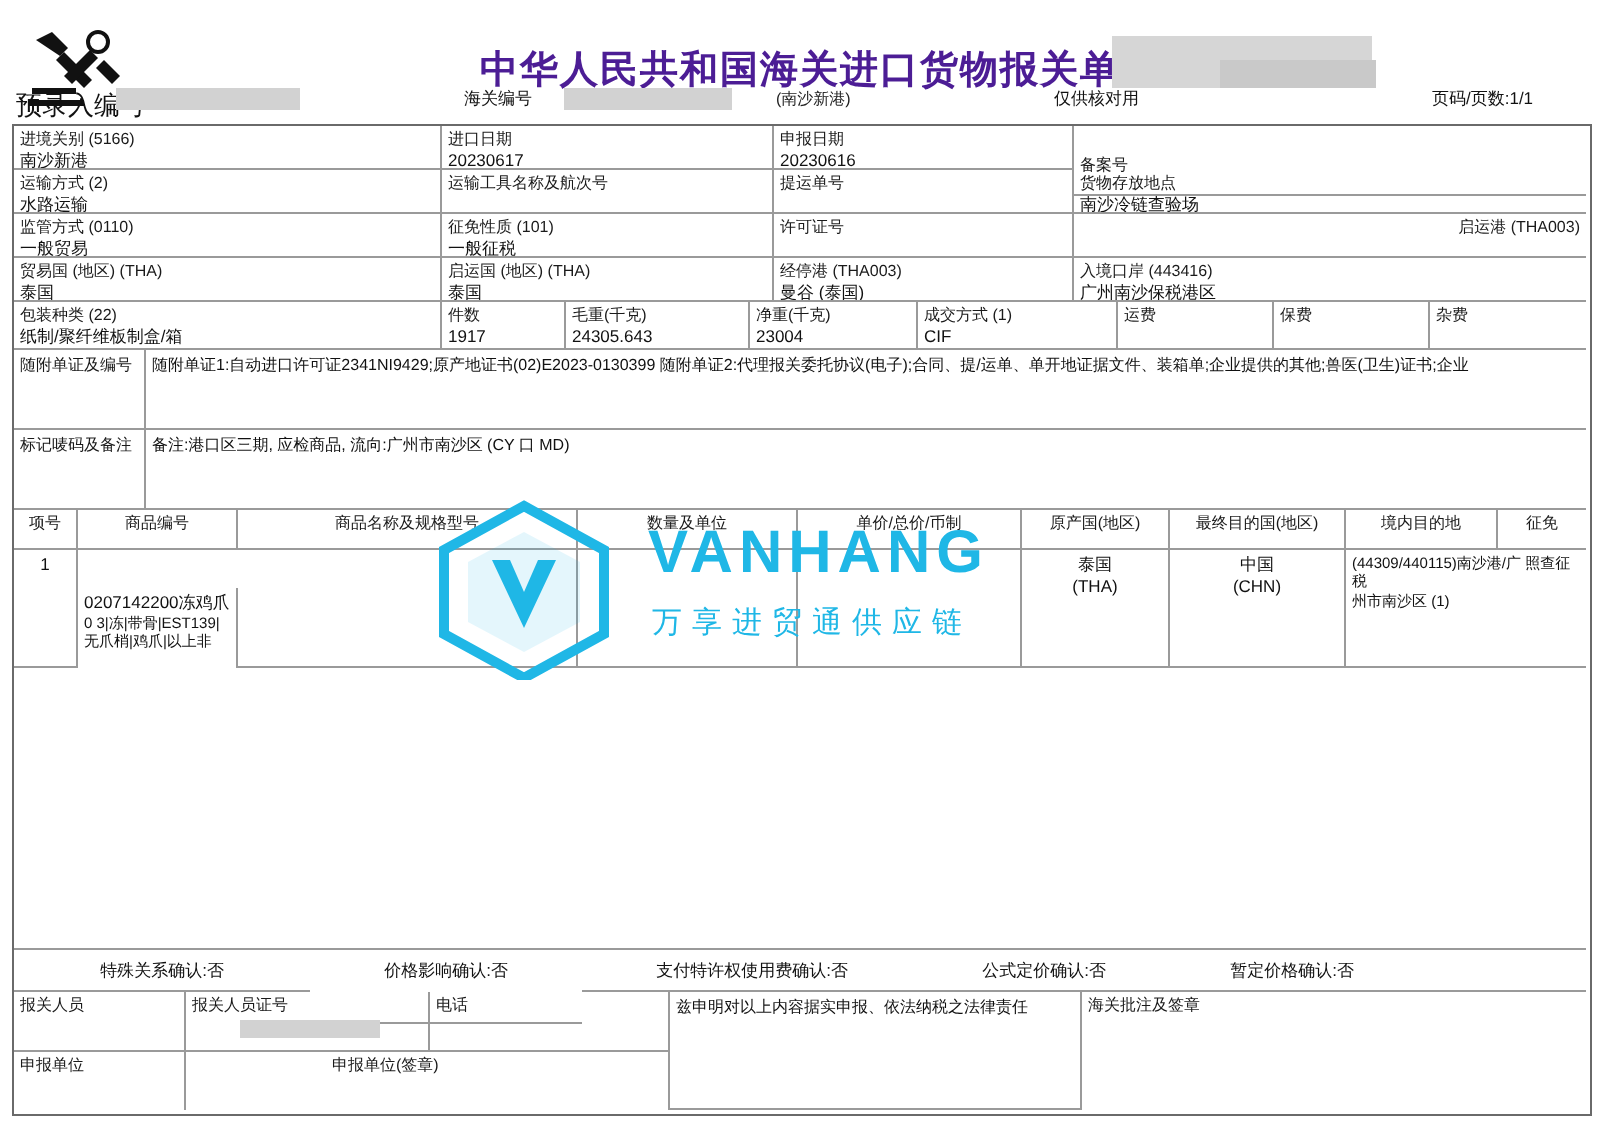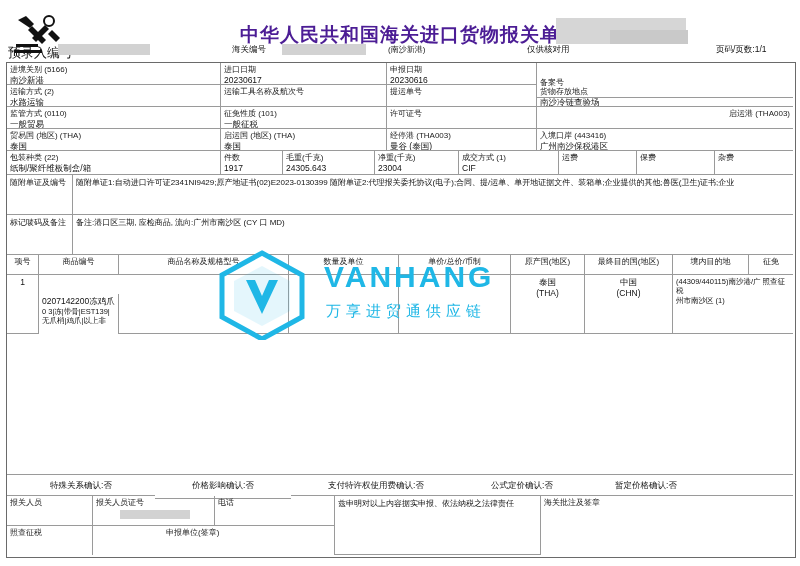--- a/index.html
+++ b/index.html
@@ -229,21 +229,21 @@
       <div class="val" style="white-space:pre-line;font-size:7.5px;">(44309/440115)南沙港/广  照查征税
 州市南沙区       (1)</div>
     </div>
 
   <div class="bigblank"></div>
   <div style="position:absolute;left:7px;top:474px;width:786px;height:1px;background:#9a9a9a;"></div>
 
   <div class="cell" style="left:7px;top:474px;width:148px;height:22px;border-right:none;">
     <div class="val ctr" style="margin-top:4px;"><span>特殊关系确认:</span><span>否</span></div>
   </div>
-  <div class="cell" style="left:155px;top:474px;width:136px;height:25px;border-right:none;">
+  <div class="cell" style="left:155px;top:474px;width:136px;height:38px;border-right:none;">
     <div class="val ctr" style="margin-top:4px;"><span>价格影响确认:</span><span>否</span></div>
   </div>
   <div class="cell" style="left:291px;top:474px;width:170px;height:22px;border-right:none;">
     <div class="val ctr" style="margin-top:4px;"><span>支付特许权使用费确认:</span><span>否</span></div>
   </div>
   <div class="cell" style="left:461px;top:474px;width:122px;height:22px;border-right:none;">
     <div class="val ctr" style="margin-top:4px;"><span>公式定价确认:</span><span>否</span></div>
   </div>
   <div class="cell" style="left:583px;top:474px;width:126px;height:22px;border-right:none;">
     <div class="val ctr" style="margin-top:4px;"><span>暂定价格确认:</span><span>否</span></div>
@@ -263,21 +263,21 @@
       <div class="lab">电话</div>
     </div>
   <div class="cell" style="left:335px;top:496px;width:206px;height:59px;">
     <div class="val" style="white-space:normal;font-size:8px;line-height:1.5;">兹申明对以上内容据实申报、依法纳税之法律责任</div>
   </div>
   <div class="cell" style="left:541px;top:496px;width:252px;height:59px;border-right:none;border-bottom:none;">
       <div class="lab">海关批注及签章</div>
     </div>
 
   <div class="cell" style="left:7px;top:526px;width:86px;height:29px;border-bottom:none;">
-      <div class="lab">照查征税</div>
+      <div class="lab">申报单位</div>
     </div>
   <div class="cell" style="left:93px;top:526px;width:242px;height:29px;border-bottom:none;">
       <div class="lab" style="margin-left:70px;">申报单位(签章)</div>
     </div>
   <div class="cell" style="left:335px;top:526px;width:206px;height:29px;border-bottom:none;border-top:none;"></div>
 
   <div class="wm">
     <svg class="hex" viewBox="0 0 92 90">
       <polygon points="46,3 86,25 86,67 46,89 6,67 6,25" fill="none" stroke="#1fb7e6" stroke-width="5"></polygon>
       <polygon points="46,16 74,31 74,61 46,76 18,61 18,31" fill="#1fb7e6" opacity="0.12"></polygon>

